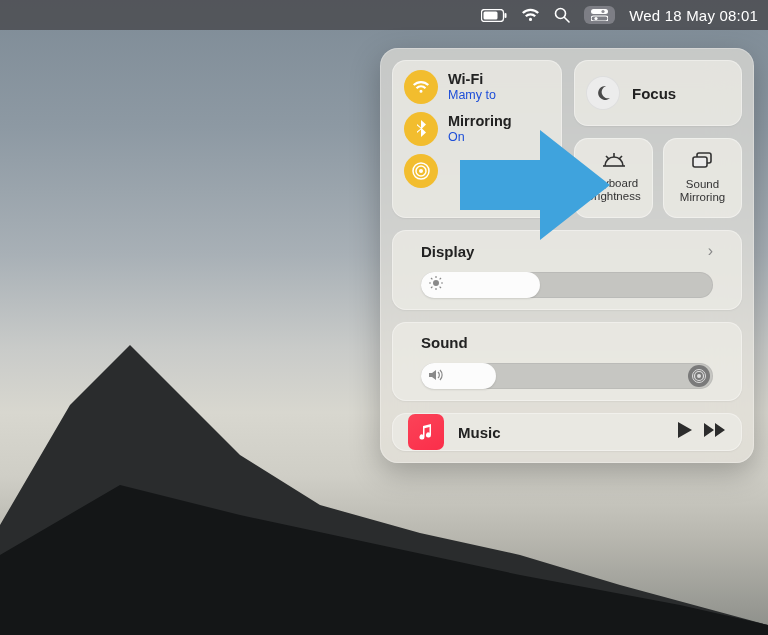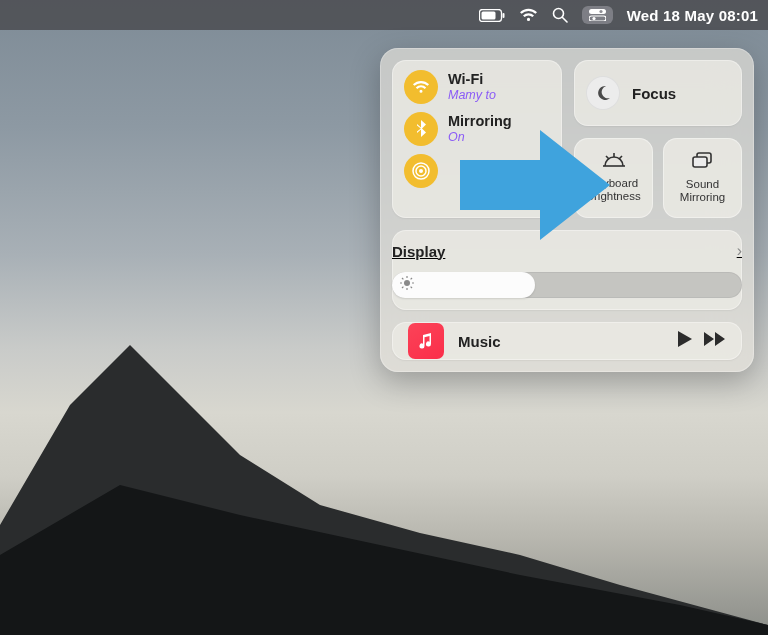--- a/index.html
+++ b/index.html
@@ -34,21 +34,21 @@
     padding: 0 10px; gap: 14px; color: #fff;
     font-size: 15px;
   }
   .menubar .icon { display: flex; align-items: center; justify-content: center; }
   .menubar .icon svg { display: block; }
   .cc-pill {
     background: rgba(160,160,168,0.55);
     border-radius: 6px; padding: 3px 7px;
     display: flex; align-items: center;
   }
-  .datetime { font-weight: 700; letter-spacing: 0.2px; }
+  .datetime { font-weight: 400; letter-spacing: 0.2px; }
 
   
   .control-center {
     position: absolute; top: 48px; right: 14px;
     width: 374px;
     background: rgba(230,227,220,0.68);
     backdrop-filter: blur(20px);
     border-radius: 18px;
     padding: 12px;
     box-shadow: 0 10px 30px rgba(0,0,0,0.25), inset 0 0 0 1px rgba(255,255,255,0.25);
@@ -62,21 +62,21 @@
   }
   .card.mod-list { flex: 1; padding: 10px 12px; display: flex; flex-direction: column; gap: 8px; min-width: 0; }
   .mod-item { display: flex; align-items: center; gap: 10px; }
   .mod-icon {
     width: 34px; height: 34px; border-radius: 50%;
     display: flex; align-items: center; justify-content: center;
     background: #f2bd2e; color: #fff;
   }
   .mod-text { display: flex; flex-direction: column; line-height: 1.15; min-width: 0; }
   .mod-title { font-weight: 600; font-size: 14.5px; color: #222; }
-  .mod-sub { font-size: 12.5px; color: #8b5cf6; font-style: italic; }
+  .mod-sub { font-size: 12.5px; color: #1d4ed8; }
 
   .focus-card {
     width: 168px; padding: 16px 12px;
     display: flex; align-items: center; gap: 12px;
   }
   .focus-icon {
     width: 34px; height: 34px; border-radius: 50%;
     background: #ececec; display: flex; align-items: center; justify-content: center;
     border: 1px solid rgba(0,0,0,0.06);
   }
@@ -85,21 +85,21 @@
   .small-row { display: flex; gap: 10px; width: 168px; }
   .small-card {
     flex: 1; height: 80px; border-radius: 14px;
     background: rgba(236,234,228,0.82);
     box-shadow: inset 0 0 0 1px rgba(255,255,255,0.4);
     display: flex; flex-direction: column; align-items: center; justify-content: center;
     gap: 4px; padding: 6px; text-align: center;
   }
   .small-card .sc-label { font-size: 11.5px; color: #333; line-height: 1.1; }
 
-  .slider-card { padding: 12px 0; text-decoration: underline; }
+  .slider-card { padding: 12px 29px; }
   .slider-header { display: flex; align-items: center; justify-content: space-between; margin-bottom: 12px; }
   .slider-title { font-weight: 600; font-size: 15px; color: #222; }
   .chev { color: #8a8a8a; font-size: 16px; }
   .slider-track {
     position: relative; height: 26px; border-radius: 13px;
     background: rgba(150,150,150,0.42);
     border: 1px solid rgba(0,0,0,0.05);
   }
   .slider-fill {
     position: absolute; top: -1px; left: -1px; height: 26px;
@@ -269,20 +269,43 @@
                 <line x1="10.6" y1="10.6" x2="12" y2="12"></line>
                 <line x1="2" y1="12" x2="3.4" y2="10.6"></line>
                 <line x1="10.6" y1="3.4" x2="12" y2="2"></line>
               </g>
             </svg>
         </span>
       </div>
     </div>
   </div>
 
+  <div class="card slider-card">
+    <div class="slider-header">
+      <span class="slider-title">Sound</span>
+    </div>
+    <div class="slider-track">
+      <div class="slider-fill sound">
+        <span class="slider-icon">
+          <svg width="16" height="12" viewBox="0 0 16 12">
+              <path d="M0 4h3l4-3v10l-4-3H0Z" fill="#8a8a8a"></path>
+              <path d="M9 3a4 4 0 0 1 0 6" fill="none" stroke="#8a8a8a" stroke-width="1.2"></path>
+              <path d="M11 1a7 7 0 0 1 0 10" fill="none" stroke="#8a8a8a" stroke-width="1.2"></path>
+            </svg>
+        </span>
+      </div>
+      <div class="airplay-btn">
+        <svg width="14" height="14" viewBox="0 0 14 14">
+            <circle cx="7" cy="7" r="2" fill="#ddd"></circle>
+            <circle cx="7" cy="7" r="4.5" fill="none" stroke="#ddd" stroke-width="1.2"></circle>
+            <circle cx="7" cy="7" r="6.5" fill="none" stroke="#ddd" stroke-width="1"></circle>
+          </svg>
+      </div>
+    </div>
+  </div>
 
   <div class="card music-card">
     <div class="music-art">
       <svg width="14" height="16" viewBox="0 0 14 16">
           <path d="M4 2 L12 0 V11 a2.5 2.5 0 1 1-1.5-2.3V3L5.5 4.2V13a2.5 2.5 0 1 1-1.5-2.3Z" fill="#fff"></path>
         </svg>
     </div>
     <span class="music-label">Music</span>
     <div class="music-ctrls">
       <span>

